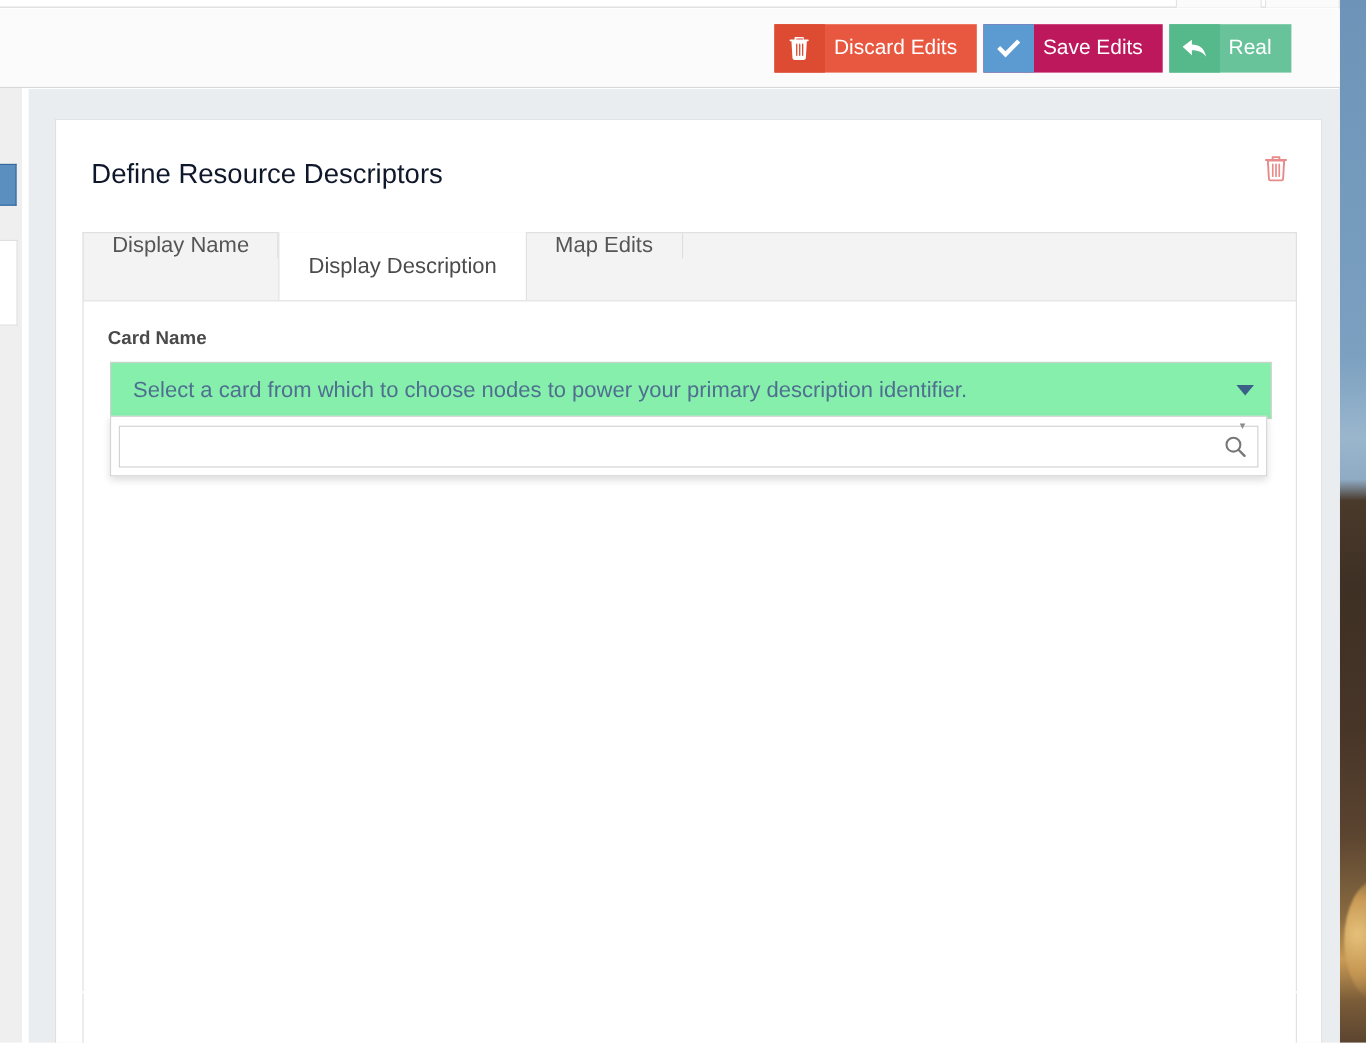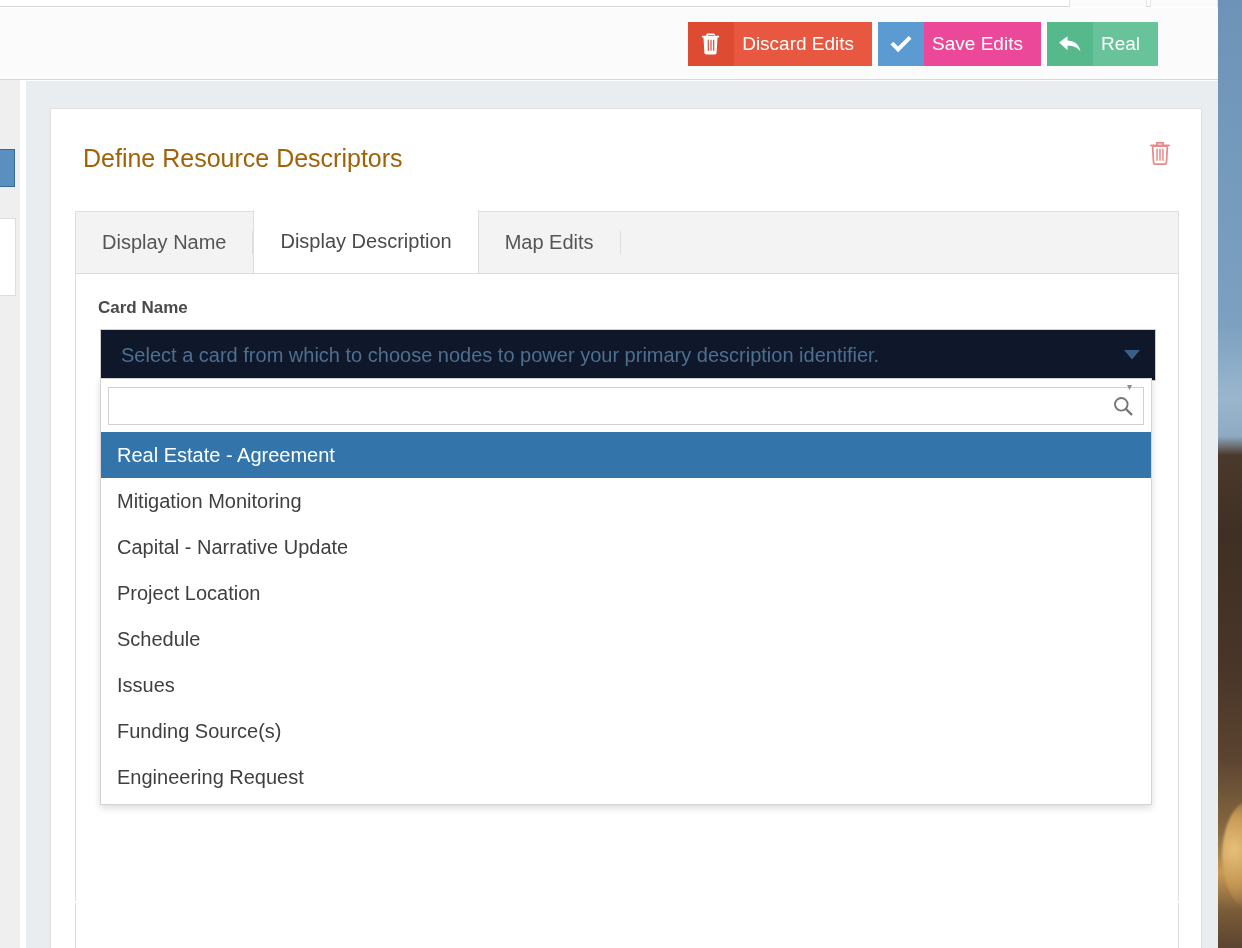--- a/index.html
+++ b/index.html
@@ -100,21 +100,21 @@
   
   .toolbar {
     position: absolute;
     left: 0; top: 8px;
     width: 1218px; height: 72px;
     background: #fbfbfb;
     border-bottom: 1px solid #d8d8d8;
   }
   .btn-row {
     position: absolute;
-    right: 60px; top: 14px;
+    right: 44px; top: 14px;
     display: flex;
     gap: 6px;
   }
   .btn {
     display: flex;
     align-items: stretch;
     height: 44px;
     border: none;
     cursor: pointer;
     padding: 0;
@@ -130,21 +130,21 @@
   .btn .lb {
     display: flex;
     align-items: center;
     padding: 0 18px 0 8px;
     color: #ffffff;
     font-size: 19px;
     white-space: nowrap;
   }
   .btn-discard { background: #e8573f; }
   .btn-discard .ic { background: #dd4b33; }
-  .btn-save { background: #ec4899; }
+  .btn-save { background: #be185d; }
   .btn-save .ic { background: #5b9bd1; }
   .btn-done { background: #68c29a; }
   .btn-done .ic { background: #56b98c; }
 
   
   .page-body {
     position: absolute;
     left: 26px; top: 81px;
     width: 1192px; height: 867px;
     background: #e9edf0;
@@ -156,21 +156,21 @@
     left: 24px; top: 27px;
     width: 1152px; height: 858px;
     background: #ffffff;
     border: 1px solid #e0e0e0;
     border-bottom: none;
   }
   .card-title {
     position: absolute;
     left: 32px; top: 35px;
     font-size: 25px;
-    color: #a16207;
+    color: #0f172a;
     font-weight: 400;
   }
   .card-trash {
     position: absolute;
     right: 28px; top: 30px;
     width: 26px; height: 28px;
     cursor: pointer;
     display: flex;
     align-items: center;
     justify-content: center;
@@ -179,21 +179,21 @@
 
   
   .tabs {
     position: absolute;
     left: 24px; top: 102px;
     width: 1104px; height: 62px;
     background: #f3f3f3;
     border: 1px solid #dedede;
     border-bottom: none;
     display: flex;
-    align-items: center;
+    align-items: flex-start;
   }
   .tab {
     display: flex;
     align-items: center;
     padding: 0 26px;
     font-size: 20px;
     color: #555555;
     cursor: pointer;
     border-right: 1px solid #dedede;
     background: transparent;
@@ -233,21 +233,21 @@
     left: 22px; top: 24px;
     font-size: 17px;
     font-weight: bold;
     color: #4a4a4a;
   }
 
   .select-display {
     position: absolute;
     left: 24px; top: 55px;
     width: 1056px; height: 52px;
-    background: #0f172a;
+    background: #86efac;
     border: 1px solid #cfcfcf;
     display: flex;
     align-items: center;
     cursor: pointer;
   }
   .select-display .sel-text {
     padding-left: 20px;
     font-size: 20px;
     color: #4e6f8f;
     flex: 1 1 auto;
@@ -421,30 +421,20 @@
             <span class="dd-caret-top">▾</span>
             <input class="dd-search" type="text" autofocus="" placeholder="" style="">
             <span class="dd-searchicon">
               <svg width="20" height="20" viewBox="0 0 20 20" aria-hidden="true">
                 <circle cx="8.3" cy="8.3" r="6.3" fill="none" stroke="currentColor" stroke-width="1.9"></circle>
                 <path stroke="currentColor" stroke-width="2.2" stroke-linecap="round" d="M13.1 13.1 18.4 18.4"></path>
               </svg>
             </span>
           </div>
 
-          <ul class="dd-list">
-            <li class="dd-item selected">Real Estate - Agreement</li>
-            <li class="dd-item">Mitigation Monitoring</li>
-            <li class="dd-item">Capital - Narrative Update</li>
-            <li class="dd-item">Project Location</li>
-            <li class="dd-item">Schedule</li>
-            <li class="dd-item">Issues</li>
-            <li class="dd-item">Funding Source(s)</li>
-            <li class="dd-item">Engineering Request</li>
-          </ul>
 
         </div>
 
       </div>
 
       <div class="bottom-strip"></div>
 
     </div>
   </div>
 

